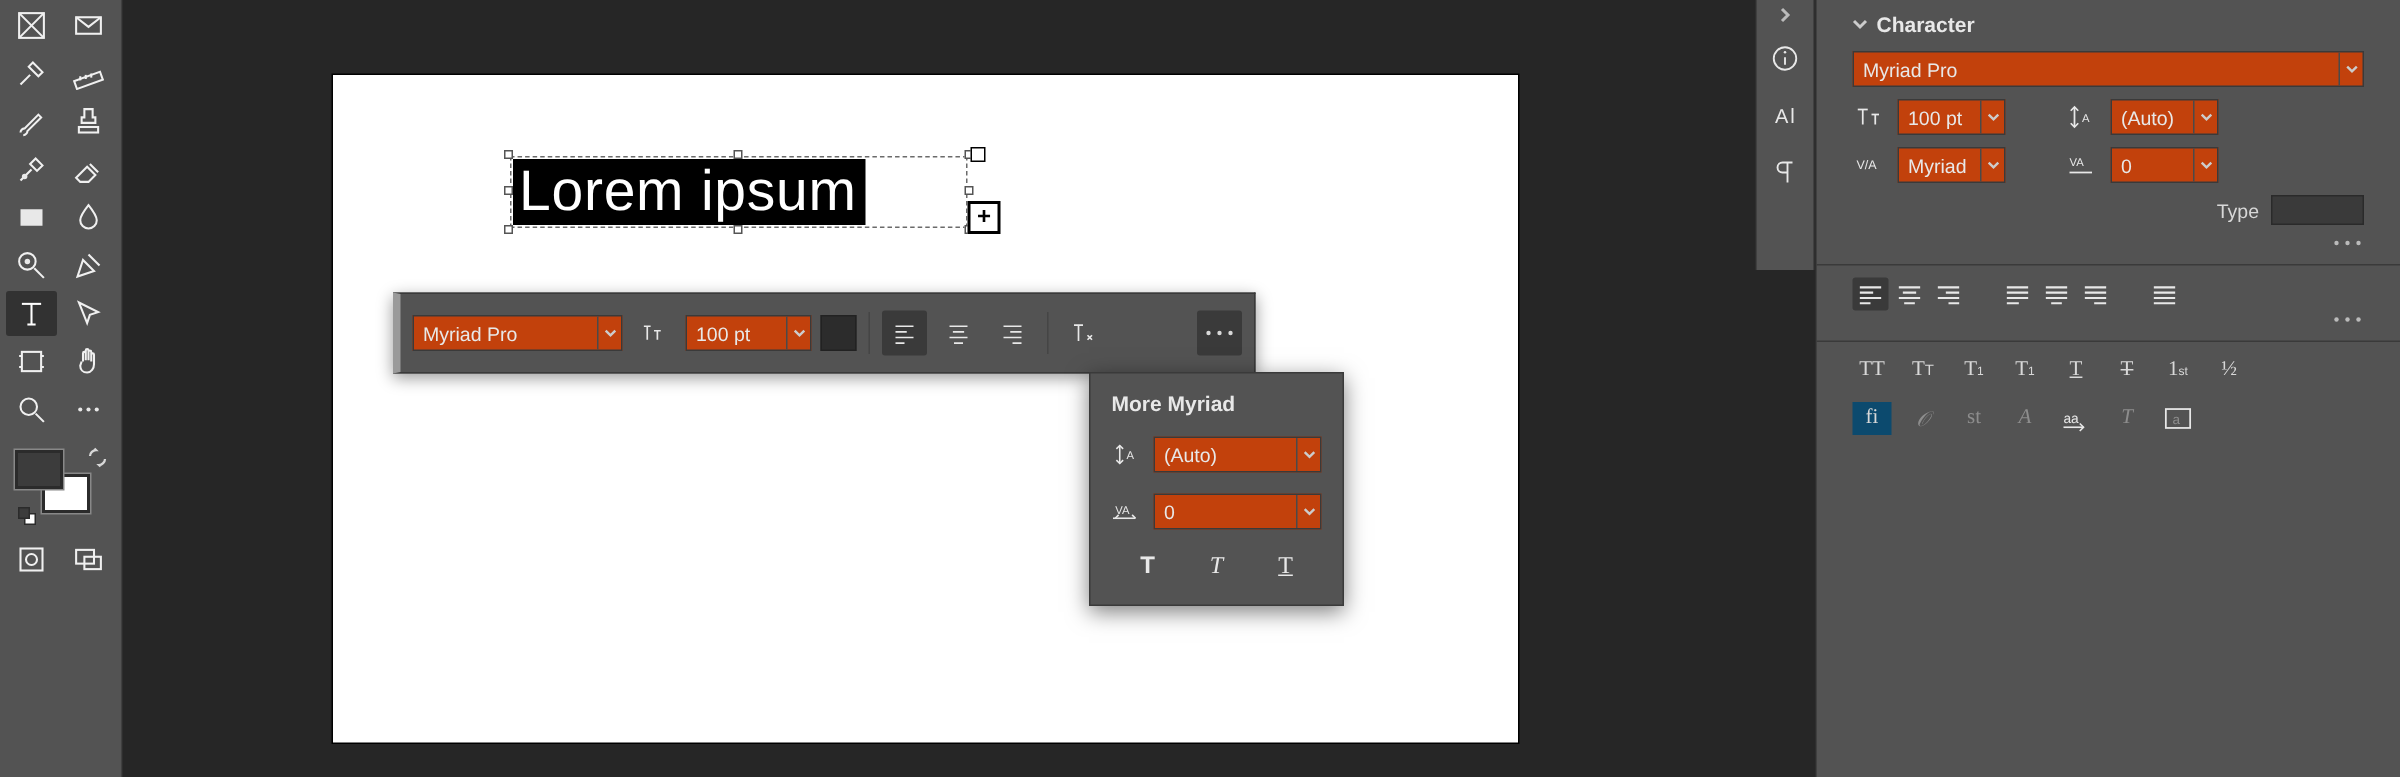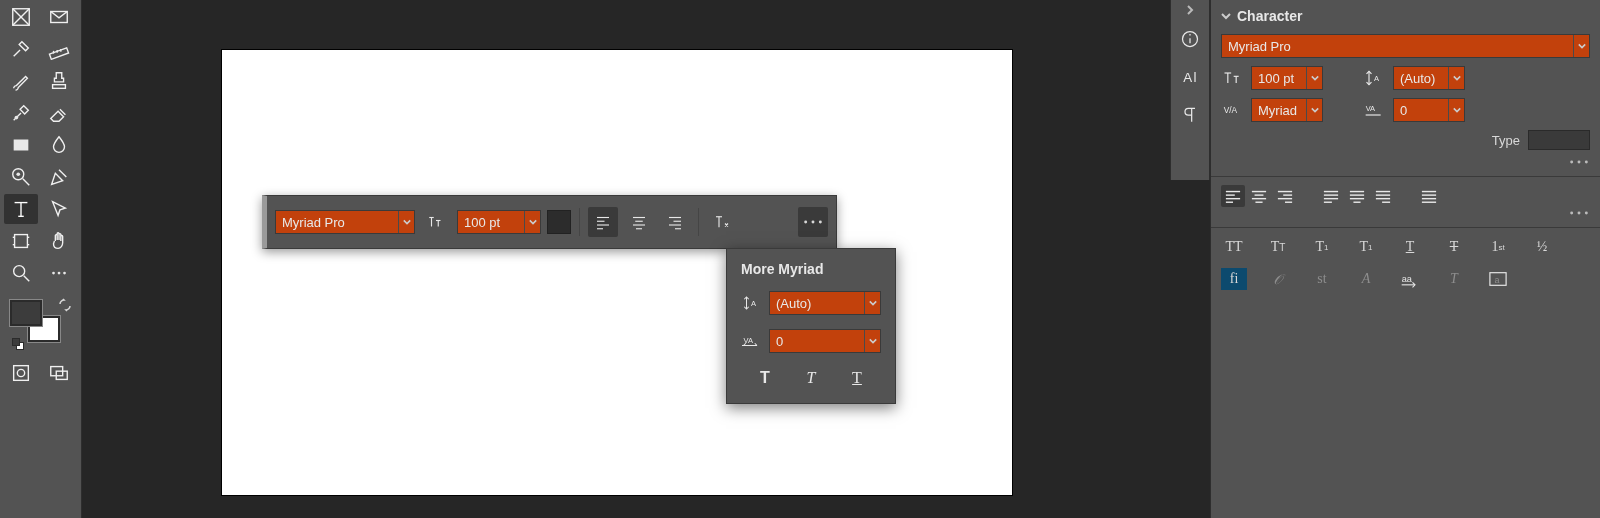--- a/index.html
+++ b/index.html
@@ -194,21 +194,21 @@
   .panels {
     position:absolute;
     right:0; top:0;
     width:390px; height:518px;
     background:#535353;
     border-left:1px solid #2e2e2e;
     display:flex; flex-direction:column;
   }
   .panel {
     border-bottom:1px solid #3a3a3a;
-    padding: 8px 10px 10px;
+    padding: 8px 24px 10px;
   }
   .panel-head {
     display:flex; align-items:center; gap:6px;
     font-weight:600; font-size:14px; color:#e8e8e8;
     margin-bottom:10px;
   }
   .panel-head svg{width:10px;height:10px;stroke:#ccc;fill:none;stroke-width:2;}
   .panel .row { display:flex; align-items:center; gap:8px; margin-bottom:8px; flex-wrap:wrap;}
   .panel .row .lbl-ic { width:22px;height:22px;display:flex;align-items:center;justify-content:center;}
   .panel .row .lbl-ic svg{width:20px;height:20px;stroke:#e8e8e8;fill:none;stroke-width:1.4;}
@@ -220,21 +220,21 @@
   .panel-menu { display:flex; justify-content:flex-end; margin-top:2px;}
   .panel-menu svg circle{fill:#bbb;}
   .para-aligns { display:flex; gap:4px; }
   .para-aligns .grp { display:flex; gap:2px; margin-right:18px;}
   .para-aligns .ab {
     width:24px;height:22px;display:flex;align-items:center;justify-content:center;cursor:pointer;border-radius:2px;
   }
   .para-aligns .ab.on{background:#3a3a3a;}
   .para-aligns .ab svg{width:16px;height:14px;stroke:#e8e8e8;fill:none;stroke-width:1.6;}
 
-  .typeopts-row { display:flex; gap:18px; align-items:center; margin-bottom:10px;}
+  .typeopts-row { display:flex; gap:8px; align-items:center; margin-bottom:10px;}
   .to-btn { width:26px;height:22px;display:flex;align-items:center;justify-content:center;font-size:14px;cursor:pointer; font-family:Georgia,serif;}
   .to-btn.on{background:#0c4a6e;}
   .to-btn svg{width:20px;height:18px;stroke:#e8e8e8;fill:none;stroke-width:1.3;}
   .dim{color:#8d8d8d;}
   .strike{text-decoration:line-through;position:relative;}
   .under{text-decoration:underline;}
 
   
   .scroll-hint{
     position:absolute; right:394px; top:60px; width:8px; height:110px;
@@ -397,20 +397,34 @@
           <rect x="9" y="10" width="12" height="9"></rect>
         </svg>
       </div>
   </div>
 </div>
 
 <div class="scroll-hint"></div>
 
 <div class="viewport">
   <div class="artboard">
+    <div class="text-frame">
+      <div class="text-frame-border"></div>
+      <div class="text-sel"><span>Lorem ipsum</span></div>
+      <div class="handle tl"></div>
+      <div class="handle tr"></div>
+      <div class="handle bl"></div>
+      <div class="handle br"></div>
+      <div class="handle ml"></div>
+      <div class="handle mr"></div>
+      <div class="handle mt"></div>
+      <div class="handle mb"></div>
+      <div class="port-top"></div>
+      <div class="plus-port">+</div>
+    </div>
 
     <div class="ctrlbar">
       <div class="dd" style="width:140px">
         <span class="val">Myriad Pro</span>
         <span style="flex:1"></span>
         <span class="chev">
             <svg viewBox="0 0 10 10">
               <polyline points="1 3 5 7 9 3"></polyline>
             </svg>
           </span>

